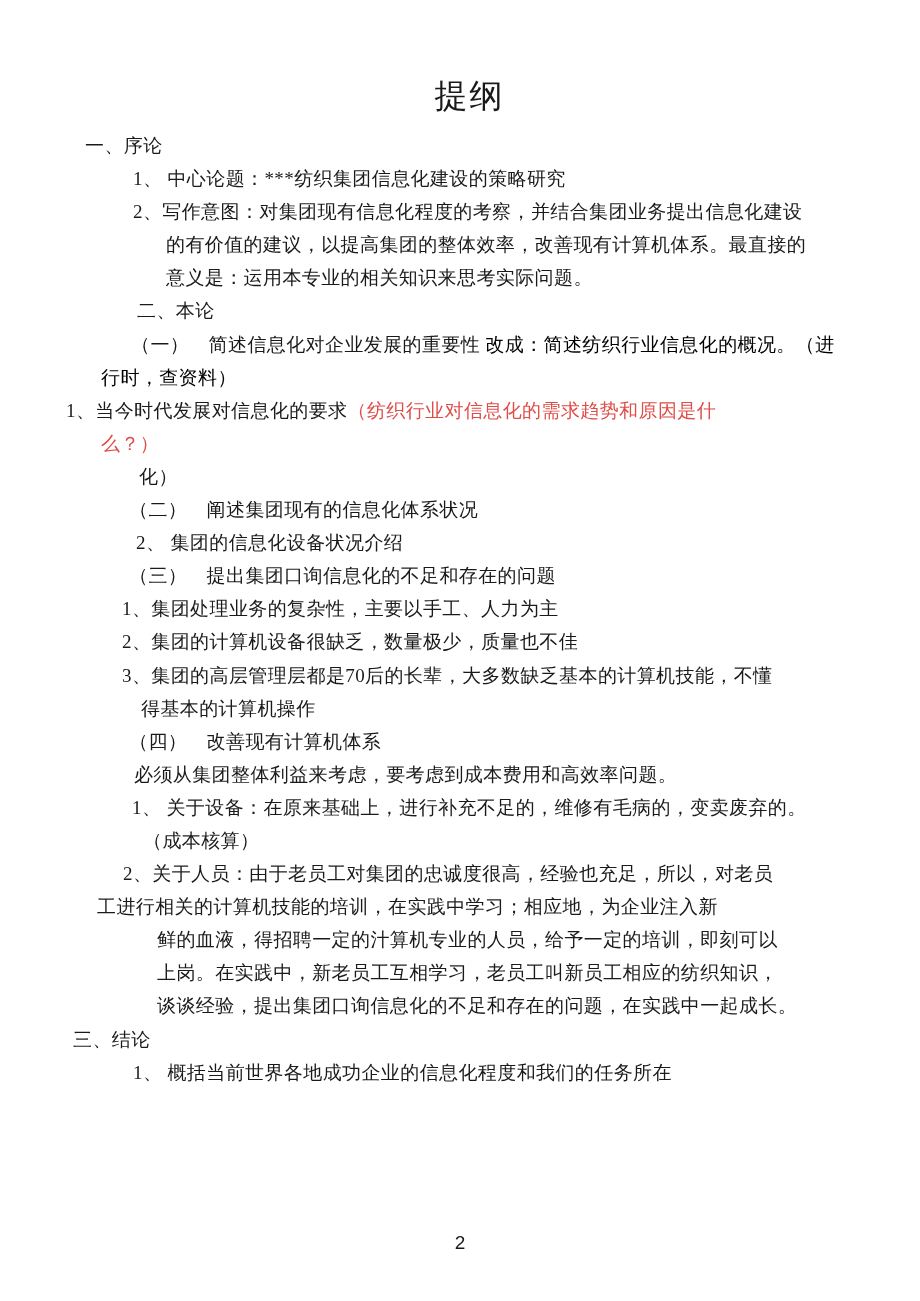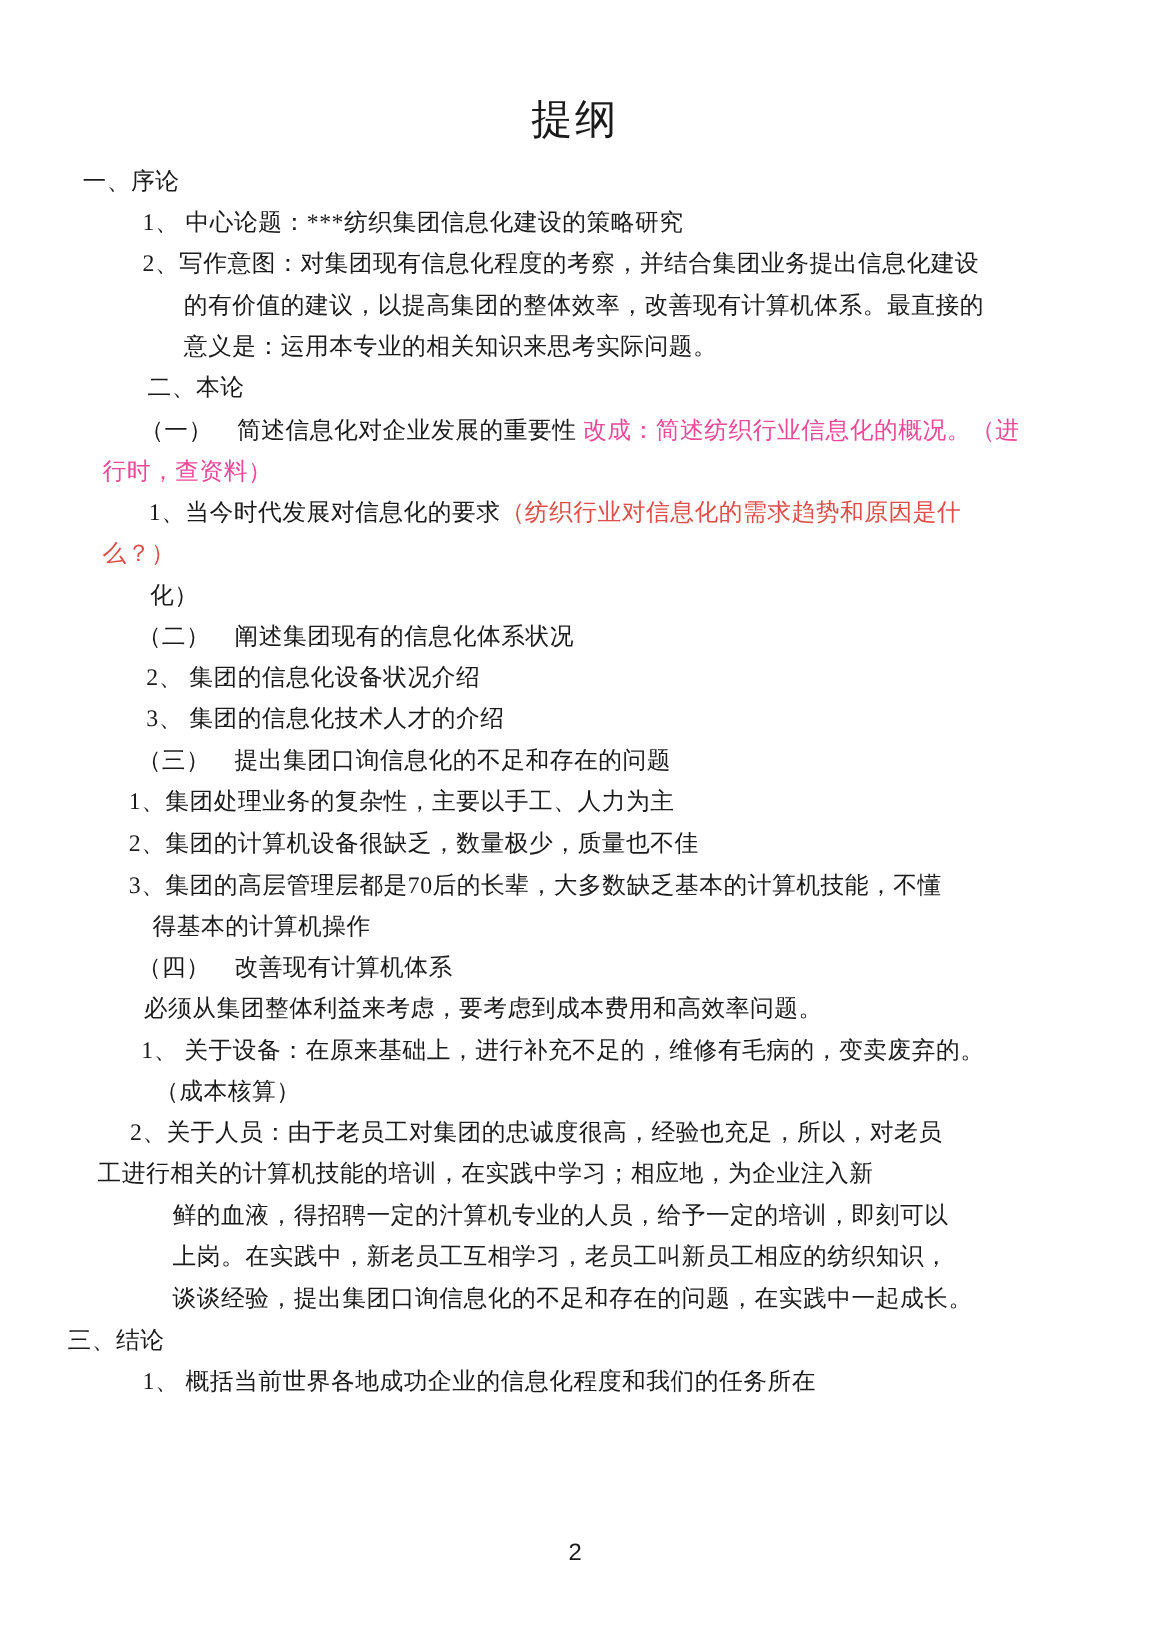--- a/index.html
+++ b/index.html
@@ -11,20 +11,21 @@
     width: 920px;
     height: 1301px;
     position: relative;
     font-family: "Liberation Serif", "DejaVu Serif", serif;
     overflow: hidden;
   }
   .page {
     position: absolute;
     inset: 0;
     background: #ffffff;
+    padding-left: 19px;
   }
   .doc-title {
     margin-top: 76px;
     line-height: 40px;
     font-size: 33px;
     text-align: center;
     color: #1a1a1a;
     letter-spacing: 2px;
   }
   .body-lines {
@@ -33,21 +34,21 @@
   .ln {
     margin: 0;
     height: 33.1px;
     line-height: 33.1px;
     font-size: 19px;
     letter-spacing: 0.4px;
     color: #1a1a1a;
     white-space: nowrap;
   }
   .c-black { color: #1a1a1a; }
-  .c-dred  { color: #ec4899; }
+  .c-dred  { color: #000000; }
   .c-red   { color: #de4d48; }
   .page-number {
     position: absolute;
     left: 0;
     right: 0;
     top: 1232px;
     text-align: center;
     font-size: 19px;
     color: #1a1a1a;
     font-family: "Liberation Sans", "DejaVu Sans", sans-serif;
@@ -62,26 +63,25 @@
 
   <div class="body-lines">
     <p class="ln" style="margin-left:66px"><span class="c-black">一、序论</span></p>
     <p class="ln" style="margin-left:114px"><span class="c-black">1、 中心论题：***纺织集团信息化建设的策略研究</span></p>
     <p class="ln" style="margin-left:114px"><span class="c-black">2、写作意图：对集团现有信息化程度的考察，并结合集团业务提出信息化建设</span></p>
     <p class="ln" style="margin-left:147px"><span class="c-black">的有价值的建议，以提高集团的整体效率，改善现有计算机体系。最直接的</span></p>
     <p class="ln" style="margin-left:147px"><span class="c-black">意义是：运用本专业的相关知识来思考实际问题。</span></p>
     <p class="ln" style="margin-left:118px"><span class="c-black">二、本论</span></p>
     <p class="ln" style="margin-left:112px"><span class="c-black">（一）　简述信息化对企业发展的重要性 </span><span class="c-dred">改成：简述纺织行业信息化的概况。（进</span></p>
     <p class="ln" style="margin-left:82px"><span class="c-dred">行时，查资料）</span></p>
-    <p class="ln" style="margin-left:119px"><span class="c-black">1、当今时代发展对信息化的要求</span><span class="c-red">（纺织行业对信息化的需求趋势和原因是什</span></p>
+    <p class="ln" style="margin-left:47px"><span class="c-black">1、当今时代发展对信息化的要求</span><span class="c-red">（纺织行业对信息化的需求趋势和原因是什</span></p>
     <p class="ln" style="margin-left:82px"><span class="c-red">么？）</span></p>
     <p class="ln" style="margin-left:120px"><span class="c-black">化）</span></p>
     <p class="ln" style="margin-left:110px"><span class="c-black">（二）　阐述集团现有的信息化体系状况</span></p>
     <p class="ln" style="margin-left:117px"><span class="c-black">2、 集团的信息化设备状况介绍</span></p>
-    <p class="ln" style="margin-left:117px"><span class="c-black">3、 集团的信息化技术人才的介绍</span></p>
     <p class="ln" style="margin-left:110px"><span class="c-black">（三）　提出集团口询信息化的不足和存在的问题</span></p>
     <p class="ln" style="margin-left:103px"><span class="c-black">1、集团处理业务的复杂性，主要以手工、人力为主</span></p>
     <p class="ln" style="margin-left:103px"><span class="c-black">2、集团的计算机设备很缺乏，数量极少，质量也不佳</span></p>
     <p class="ln" style="margin-left:103px"><span class="c-black">3、集团的高层管理层都是70后的长辈，大多数缺乏基本的计算机技能，不懂</span></p>
     <p class="ln" style="margin-left:122px"><span class="c-black">得基本的计算机操作</span></p>
     <p class="ln" style="margin-left:110px"><span class="c-black">（四）　改善现有计算机体系</span></p>
     <p class="ln" style="margin-left:115px"><span class="c-black">必须从集团整体利益来考虑，要考虑到成本费用和高效率问题。</span></p>
     <p class="ln" style="margin-left:113px"><span class="c-black">1、 关于设备：在原来基础上，进行补充不足的，维修有毛病的，变卖废弃的。</span></p>
     <p class="ln" style="margin-left:124px"><span class="c-black">（成本核算）</span></p>
     <p class="ln" style="margin-left:104px"><span class="c-black">2、关于人员：由于老员工对集团的忠诚度很高，经验也充足，所以，对老员</span></p>

